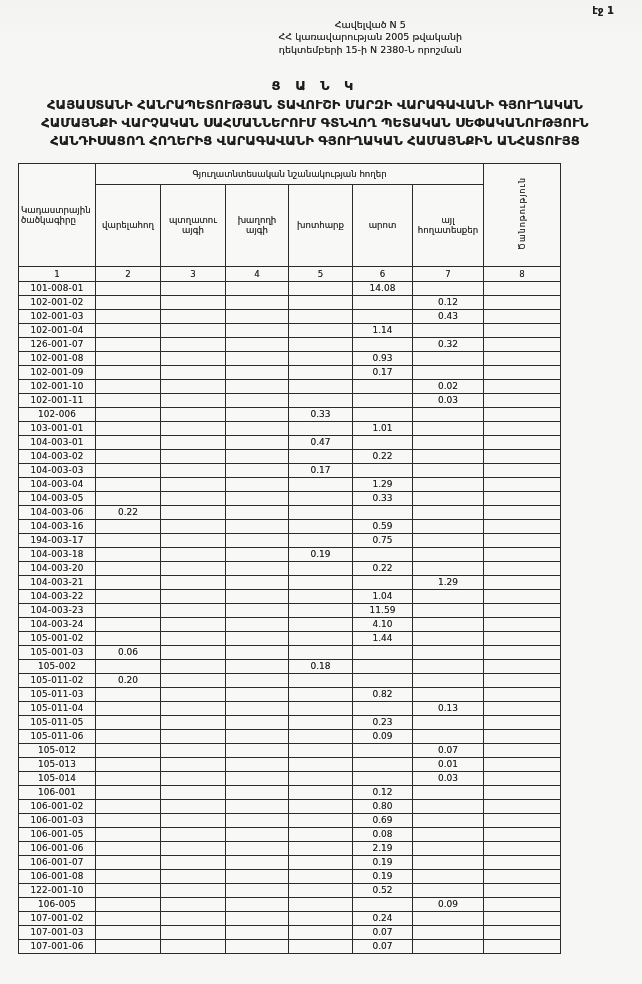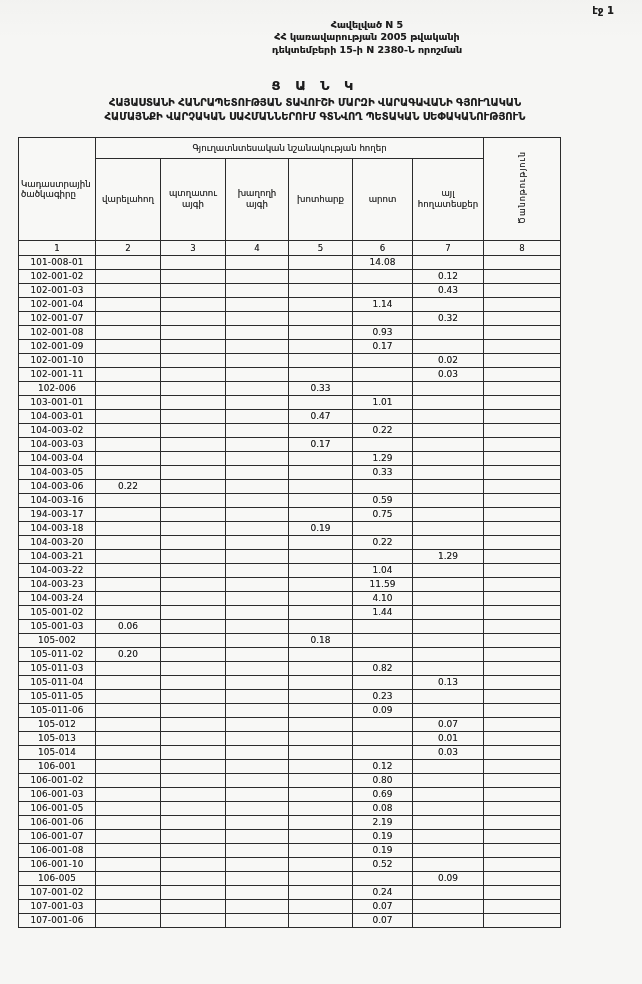--- a/index.html
+++ b/index.html
@@ -21,29 +21,29 @@
       #f6f6f4;
   }
   .page-no {
     position: absolute; top: 5px; right: 28px;
     font-size: 10px; font-weight: bold;
   }
   .appendix {
     width: -moz-fit-content; width: fit-content;
     margin: 13px 150px 0 auto;
     text-align: center;
-    font-size: 9.5px; font-weight: bold; line-height: 1.3;
+    font-size: 9.5px; font-weight: normal; line-height: 1.3;
   }
   .doc-title {
     text-align: center; margin-top: 22px;
     font-size: 13px; font-weight: bold; letter-spacing: 5px;
   }
   .doc-subtitle {
     text-align: center; margin-top: 3px;
-    font-size: 10px; font-weight: bold; line-height: 1.38;
+    font-size: 13px; font-weight: bold; line-height: 1.38;
   }
   table.land-table {
     border-collapse: collapse;
     table-layout: fixed;
     width: 542px;
     margin-top: 13px;
     background: #f8f8f6;
   }
   .land-table th, .land-table td {
     border: 1px solid #2b2b2b;
@@ -93,20 +93,21 @@
     <div class="appendix-line">Հավելված N 5</div>
     <div class="appendix-line">ՀՀ կառավարության 2005 թվականի</div>
     <div class="appendix-line">դեկտեմբերի 15-ի N 2380-Ն որոշման</div>
   </div>
 
   <div class="doc-title">Ց Ա Ն Կ</div>
 
   <div class="doc-subtitle">
     <div>ՀԱՅԱՍՏԱՆԻ ՀԱՆՐԱՊԵՏՈՒԹՅԱՆ ՏԱՎՈՒՇԻ ՄԱՐԶԻ ՎԱՐԱԳԱՎԱՆԻ ԳՅՈՒՂԱԿԱՆ</div>
     <div>ՀԱՄԱՅՆՔԻ ՎԱՐՉԱԿԱՆ ՍԱՀՄԱՆՆԵՐՈՒՄ ԳՏՆՎՈՂ ՊԵՏԱԿԱՆ ՍԵՓԱԿԱՆՈՒԹՅՈՒՆ</div>
+    <div>ՀԱՆԴԻՍԱՑՈՂ ՀՈՂԵՐԻՑ ՎԱՐԱԳԱՎԱՆԻ ԳՅՈՒՂԱԿԱՆ ՀԱՄԱՅՆՔԻՆ ԱՆՀԱՏՈՒՅՑ</div>
   </div>
 
   <table class="land-table">
     <colgroup>
       <col style="width:77px">
       <col style="width:65px">
       <col style="width:65px">
       <col style="width:63px">
       <col style="width:64px">
       <col style="width:60px">
@@ -180,21 +181,21 @@
           <td></td>
           <td></td>
           <td></td>
           <td></td>
           <td>1.14</td>
           <td></td>
           <td></td>
         </tr>
 
         <tr>
-          <td class="code">102-001-07</td>
+          <td class="code">126-001-07</td>
           <td></td>
           <td></td>
           <td></td>
           <td></td>
           <td></td>
           <td>0.32</td>
           <td></td>
         </tr>
 
         <tr>
@@ -609,21 +610,21 @@
           <td></td>
           <td></td>
           <td></td>
           <td></td>
           <td>0.19</td>
           <td></td>
           <td></td>
         </tr>
 
         <tr>
-          <td class="code">106-001-10</td>
+          <td class="code">122-001-10</td>
           <td></td>
           <td></td>
           <td></td>
           <td></td>
           <td>0.52</td>
           <td></td>
           <td></td>
         </tr>
 
         <tr>

